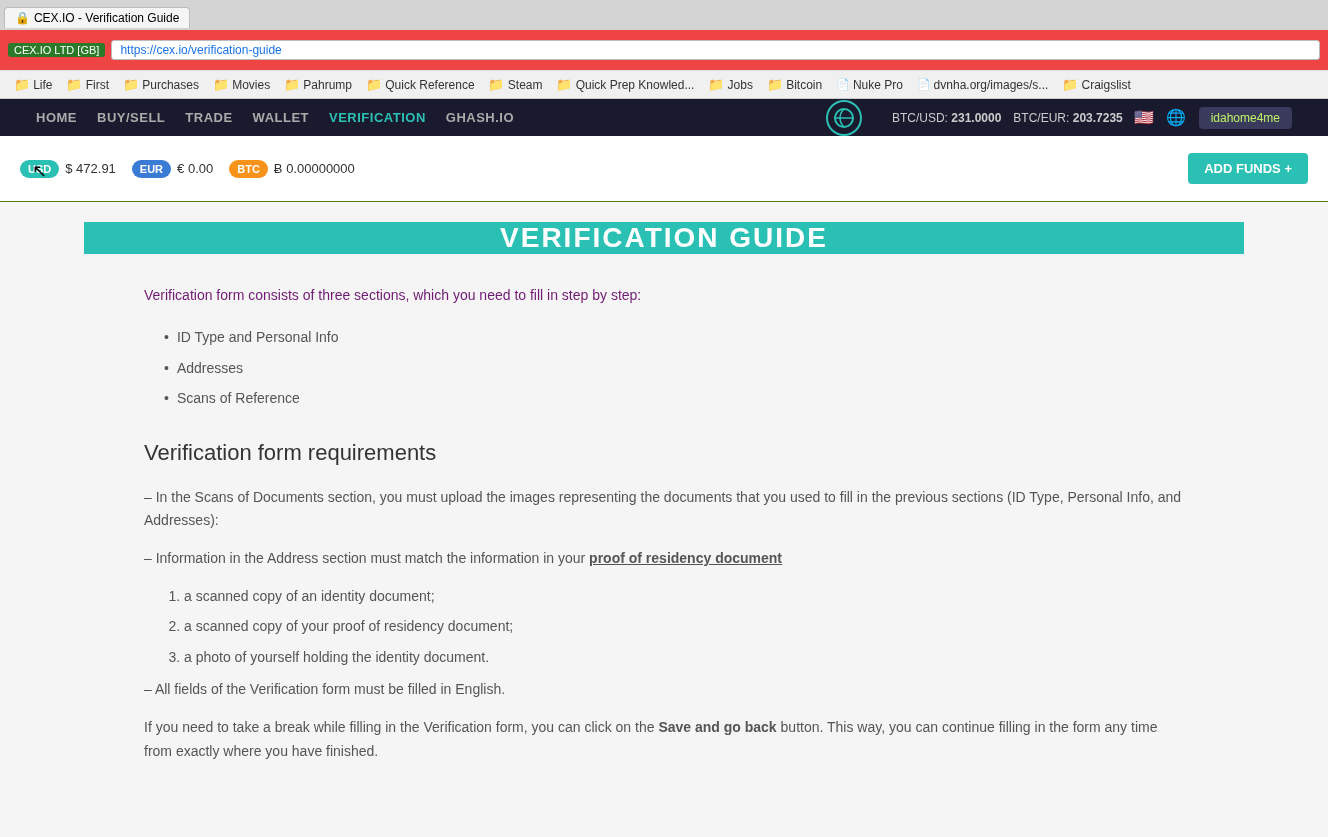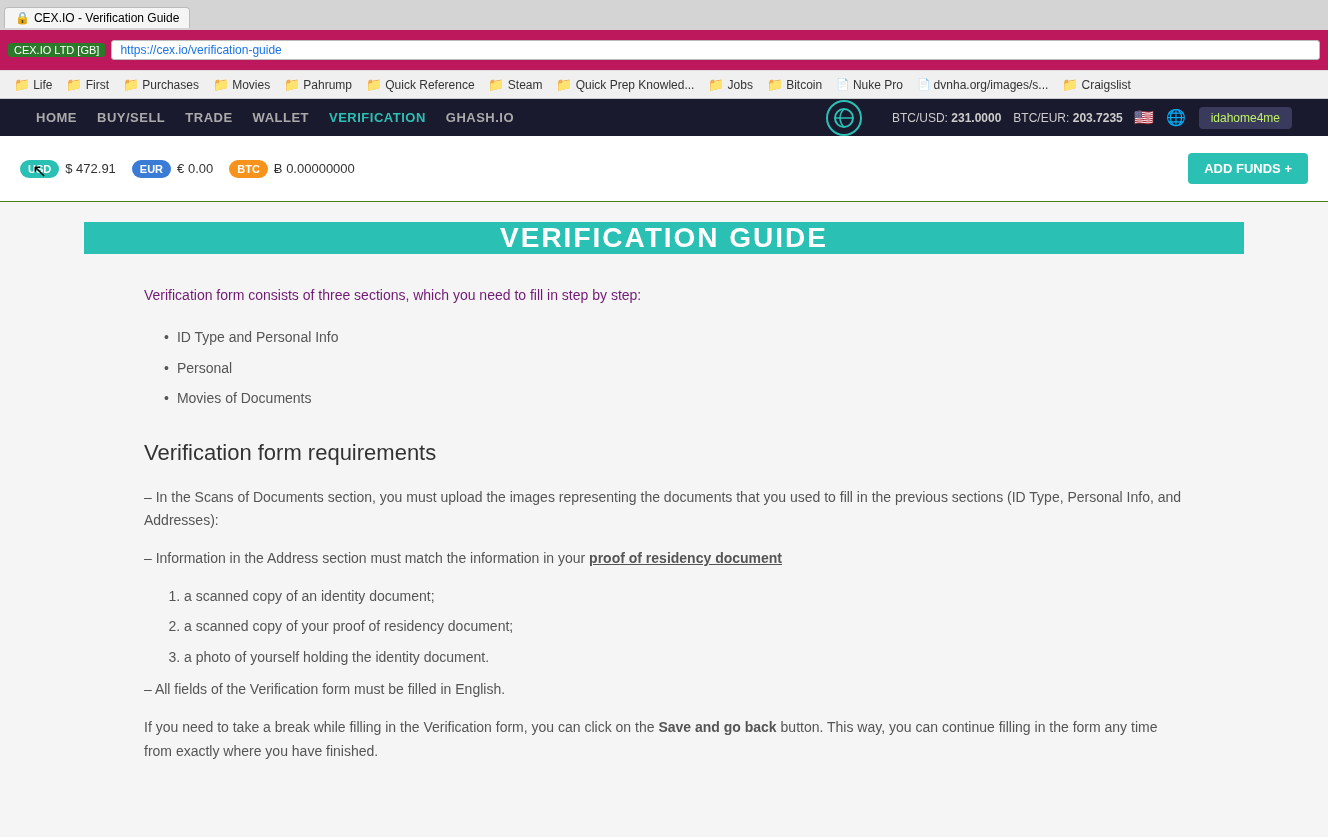--- a/index.html
+++ b/index.html
@@ -2,21 +2,21 @@
 <html><head>
   <meta charset="utf-8">
   <style>
     * { margin: 0; padding: 0; box-sizing: border-box; }
     body { font-family: Arial, sans-serif; font-size: 14px; background: #f5f5f5; }
 
     
     .browser-chrome { background: #e8e8e8; border-bottom: 1px solid #ccc; }
     .browser-tabs { background: #d4d4d4; display: flex; align-items: center; padding: 4px 4px 0; height: 30px; }
     .browser-tab { background: #f5f5f5; border: 1px solid #bbb; border-bottom: none; padding: 3px 10px; font-size: 12px; border-radius: 4px 4px 0 0; display: flex; align-items: center; gap: 4px; }
-    .browser-address-bar { display: flex; align-items: center; padding: 20px 8px; gap: 6px; height: 32px; background: #be185d; }
+    .browser-address-bar { display: flex; align-items: center; padding: 20px 8px; gap: 6px; height: 32px; background: #ef4444; }
     .site-badge { background: #2a7a2a; color: white; font-size: 11px; padding: 1px 6px; border-radius: 3px; }
     .address-url { background: white; border: 1px solid #bbb; padding: 2px 8px; font-size: 12px; color: #1a73e8; flex: 1; border-radius: 3px; }
     .bookmarks-bar { display: flex; align-items: center; padding: 2px 8px; gap: 2px; background: #f0f0f0; border-top: 1px solid #ddd; height: 28px; overflow: hidden; }
     .bookmark-item { display: flex; align-items: center; gap: 3px; padding: 2px 6px; font-size: 12px; color: #333; cursor: pointer; white-space: nowrap; }
     .bookmark-folder-icon { color: #f0a000; font-size: 13px; }
     .bookmark-page-icon { font-size: 11px; }
 
     
     .site-header { background: #1a1a2e; color: white; padding: 0 36px; display: flex; align-items: center; height: 37px; }
     .nav-links { display: flex; align-items: center; gap: 20px; flex: 1; }
@@ -190,22 +190,22 @@
 
   <div class="hero-banner">
     <h1 class="hero-title">VERIFICATION GUIDE</h1>
   </div>
 
   <div class="content-area">
     <p class="intro-text">Verification form consists of three sections, which you need to fill in step by step:</p>
 
     <ul class="bullet-list">
       <li>ID Type and Personal Info</li>
-      <li>Personal</li>
-      <li>Movies of Documents</li>
+      <li>Addresses</li>
+      <li>Scans of Reference</li>
     </ul>
 
     <h2 class="section-title">Verification form requirements</h2>
 
 
     <p class="req-item">– In the Scans of Documents section, you must upload the images representing the documents that you used to fill in the previous sections (ID Type, Personal Info, and Addresses):</p>
 
     <p class="req-item">
       <span>– Information in the Address section must match the information in your </span><u><b>proof of residency document</b></u>
     </p>

